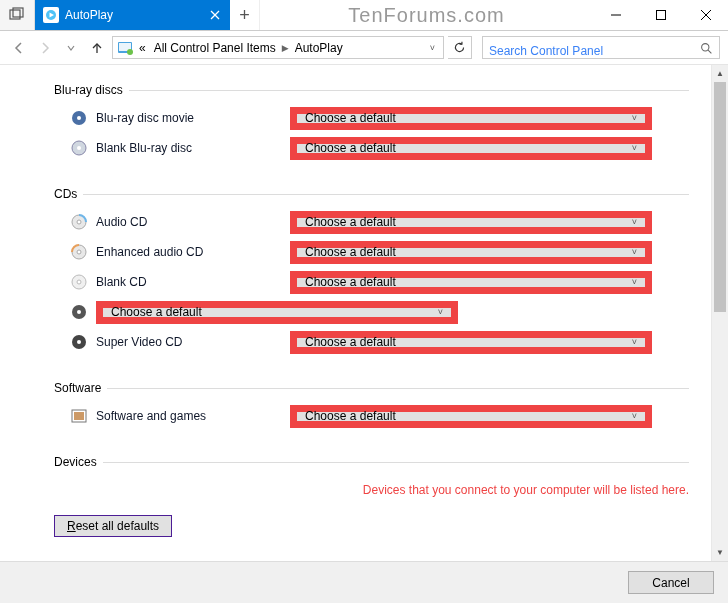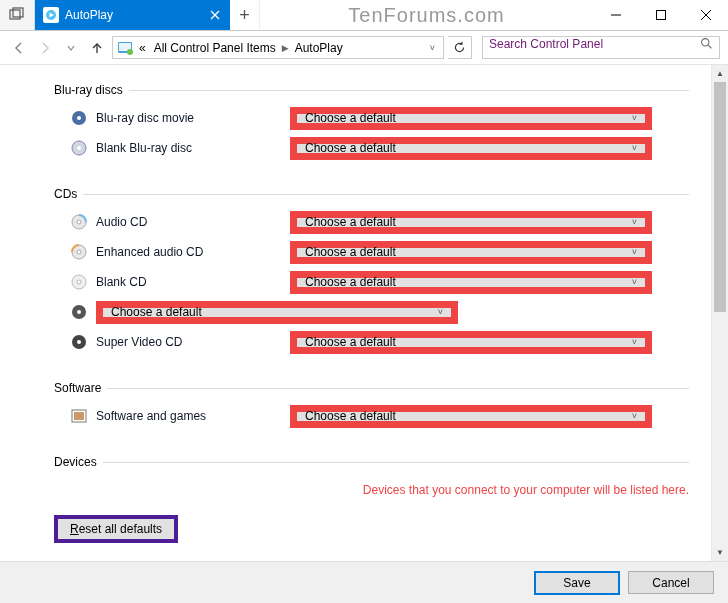--- a/index.html
+++ b/index.html
@@ -120,23 +120,23 @@
     border-left: none;
     display: flex; align-items: center; justify-content: center;
     color: #444;
   }
   .searchbox {
     width: 238px;
     height: 23px;
     border: 1px solid #ccc;
     margin-left: 6px;
     display: flex;
-    align-items: flex-start;
+    align-items: flex-end;
     padding: 0 6px;
-    color: #701a75;
+    color: #3b82f6;
     background: #fff;
     justify-content: space-between;
   }
 
   
   .content-wrap {
     position: absolute;
     top: 65px;
     left: 0; right: 0; bottom: 42px;
     overflow: hidden;
@@ -203,21 +203,21 @@
     justify-content: space-between;
   }
   .combobox .chev { font-size: 9px; color: #555; }
 
   .devices-msg {
     text-align: right;
     color: #ef4444;
     padding: 14px 0 18px;
   }
   .reset-btn {
-    border: 4px solid #4c1d95;
+    border: 1px solid #4c1d95;
     background: #e1e1e1;
     padding: 3px 12px;
     display: inline-block;
     margin-left: -4px;
     font-size: 12px;
   }
   .reset-btn .ul { text-decoration: underline; }
 
   
   .footer {
@@ -494,15 +494,14 @@
   </div>
 
   <div class="scrollbar">
     <div class="arrow">▲</div>
     <div class="thumb"></div>
     <div class="arrow" style="position:absolute;bottom:0;left:0;right:0">▼</div>
   </div>
 </div>
 
 <div class="footer">
-  <div class="btn primary">Save</div>
   <div class="btn">Cancel</div>
 </div>
 
 </body></html>

